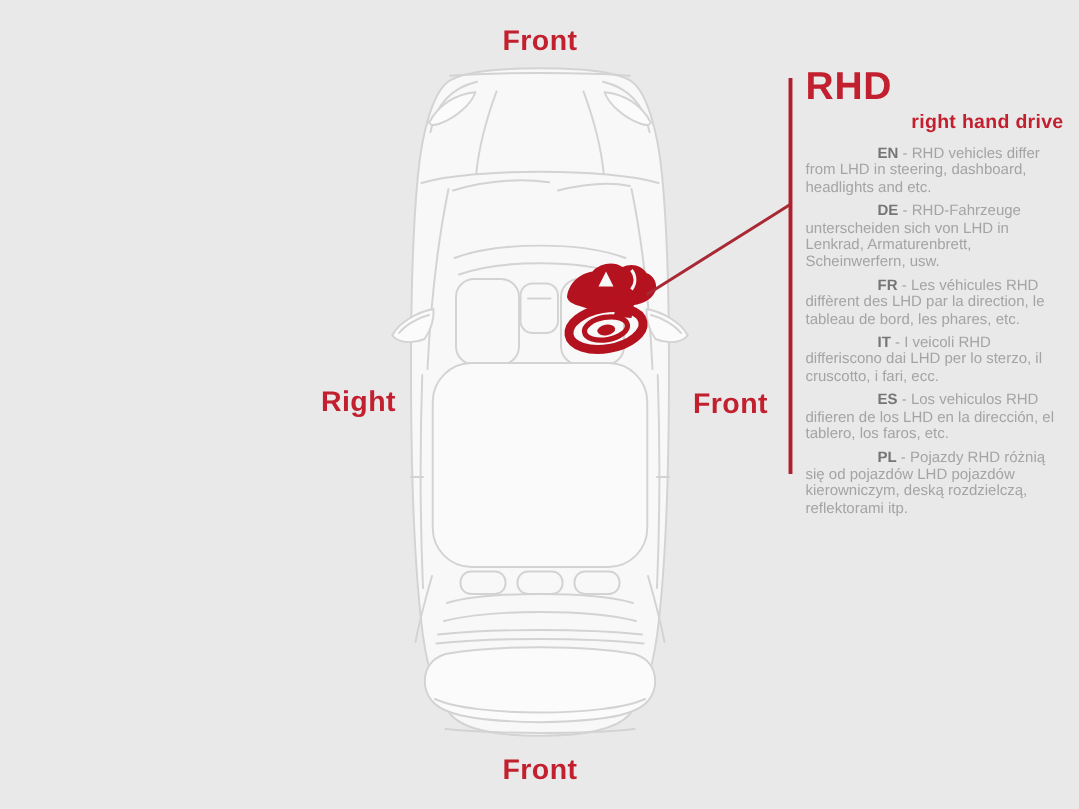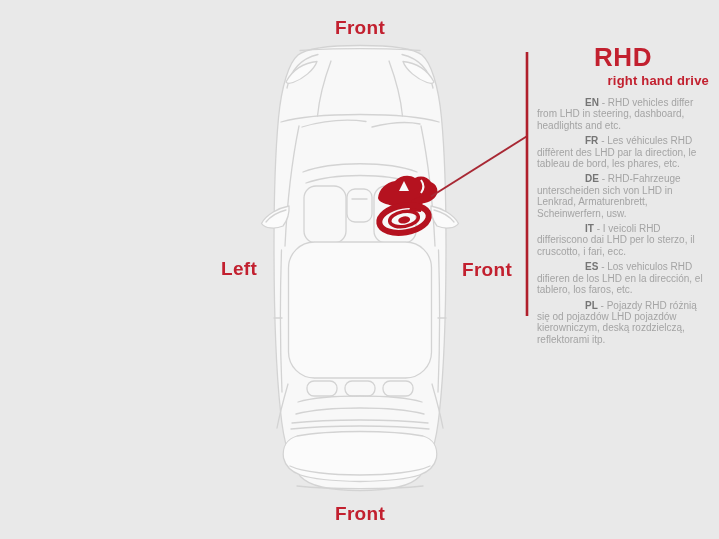--- a/index.html
+++ b/index.html
@@ -30,21 +30,20 @@
   .panel{
     position:absolute;
     left:537px;top:44px;width:172px;
   }
   .panel-title{
     color:#c2202f;
     font-size:26px;
     font-weight:bold;
     line-height:1.0;
     letter-spacing:.5px;
-    text-align:center;
   }
   .panel-subtitle{
     color:#c2202f;
     font-size:13px;
     font-weight:bold;
     margin-top:3px;
     letter-spacing:.2px;
     text-align:right;
   }
   .entries{margin-top:9px;}
@@ -136,30 +135,30 @@
         <ellipse cx="404" cy="219" rx="14.5" ry="7.5" stroke-width="3.5"></ellipse>
         <ellipse cx="404" cy="220" rx="6" ry="3.5" fill="#b5121f" stroke="none"></ellipse>
       </g>
     </g>
 
     <line x1="431" y1="196.5" x2="526.5" y2="136.5" stroke="#a82834" stroke-width="2"></line>
     <line x1="527" y1="52" x2="527" y2="316" stroke="#b01f2b" stroke-width="2.6"></line>
   </svg>
 
   <div class="dir-label lbl-front">Front</div>
-  <div class="dir-label lbl-left">Left</div>
+  <div class="dir-label lbl-left">Right</div>
   <div class="dir-label lbl-right">Front</div>
   <div class="dir-label lbl-rear">Front</div>
 
   <div class="panel">
     <div class="panel-title">RHD</div>
     <div class="panel-subtitle">right hand drive</div>
     <div class="entries">
       <div class="entry"><span class="lang">EN</span> <span>-</span> <span>RHD vehicles differ from LHD in steering, dashboard, headlights and etc.</span></div>
+      <div class="entry"><span class="lang">DE</span> <span>-</span> <span>RHD-Fahrzeuge unterscheiden sich von LHD in Lenkrad, Armaturenbrett, Scheinwerfern, usw.</span></div>
       <div class="entry"><span class="lang">FR</span> <span>-</span> <span>Les véhicules RHD diffèrent des LHD par la direction, le tableau de bord, les phares, etc.</span></div>
-      <div class="entry"><span class="lang">DE</span> <span>-</span> <span>RHD-Fahrzeuge unterscheiden sich von LHD in Lenkrad, Armaturenbrett, Scheinwerfern, usw.</span></div>
       <div class="entry"><span class="lang">IT</span> <span>-</span> <span>I veicoli RHD differiscono dai LHD per lo sterzo, il cruscotto, i fari, ecc.</span></div>
       <div class="entry"><span class="lang">ES</span> <span>-</span> <span>Los vehiculos RHD difieren de los LHD en la dirección, el tablero, los faros, etc.</span></div>
       <div class="entry"><span class="lang">PL</span> <span>-</span> <span>Pojazdy RHD różnią się od pojazdów LHD pojazdów kierowniczym, deską rozdzielczą, reflektorami itp.</span></div>
     </div>
   </div>
 
 </div>
 
 </body></html>

